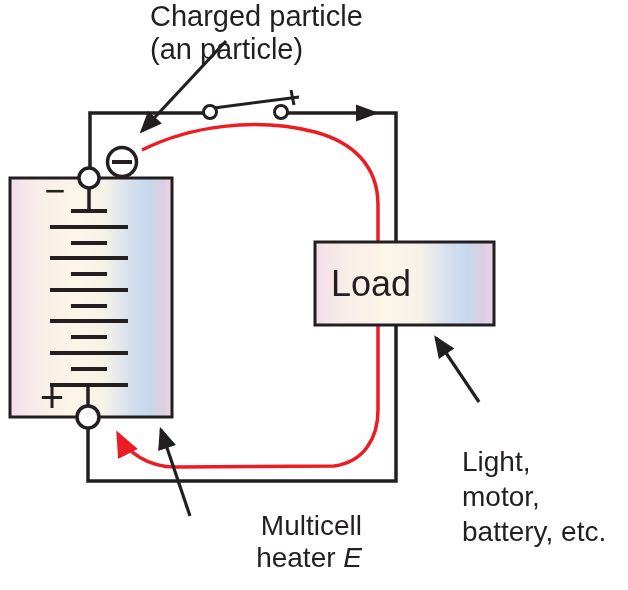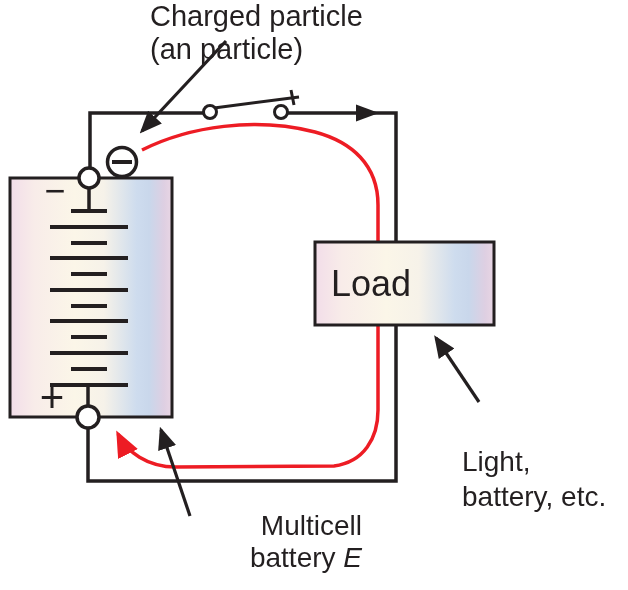--- a/index.html
+++ b/index.html
@@ -85,21 +85,22 @@
     <div>Charged particle</div>
     <div>(an particle)</div>
   </div>
 
   <div class="label label-load">
     <span>Load</span>
   </div>
 
   <div class="label label-multicell">
     <div>Multicell</div>
-    <div><span>battery </span><i>E</i></div>
+    <div><span>heater </span><i>E</i></div>
   </div>
 
   <div class="label label-light">
     <div>Light,</div>
+    <div>motor,</div>
     <div>battery, etc.</div>
   </div>
 
 </div>
 
 </body></html>

